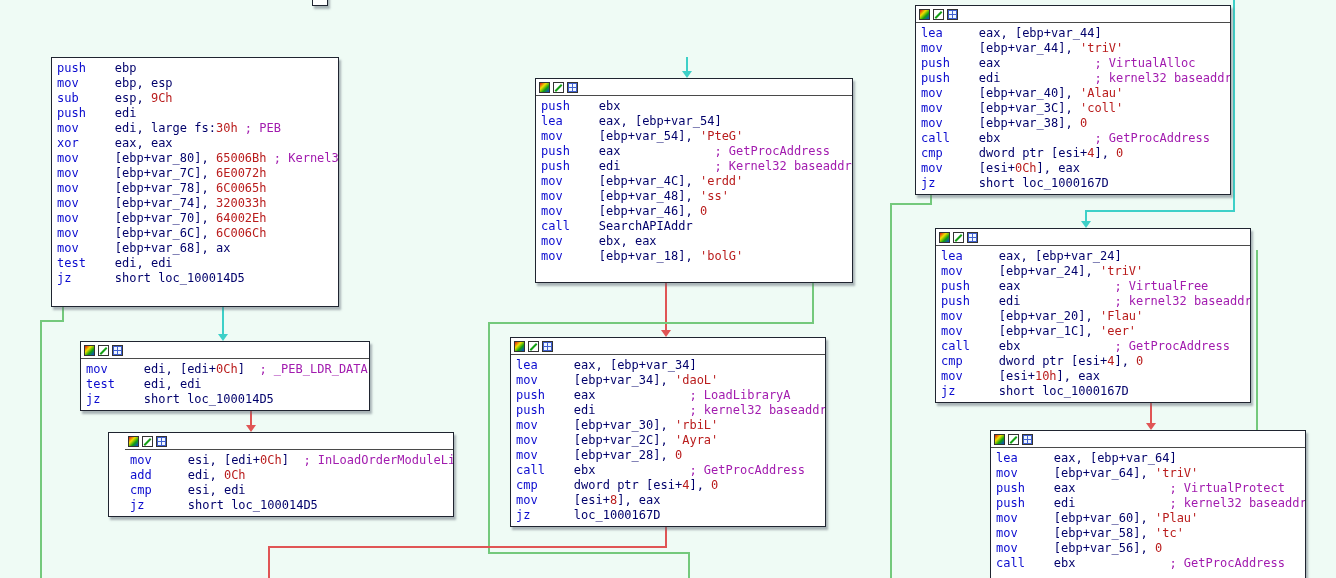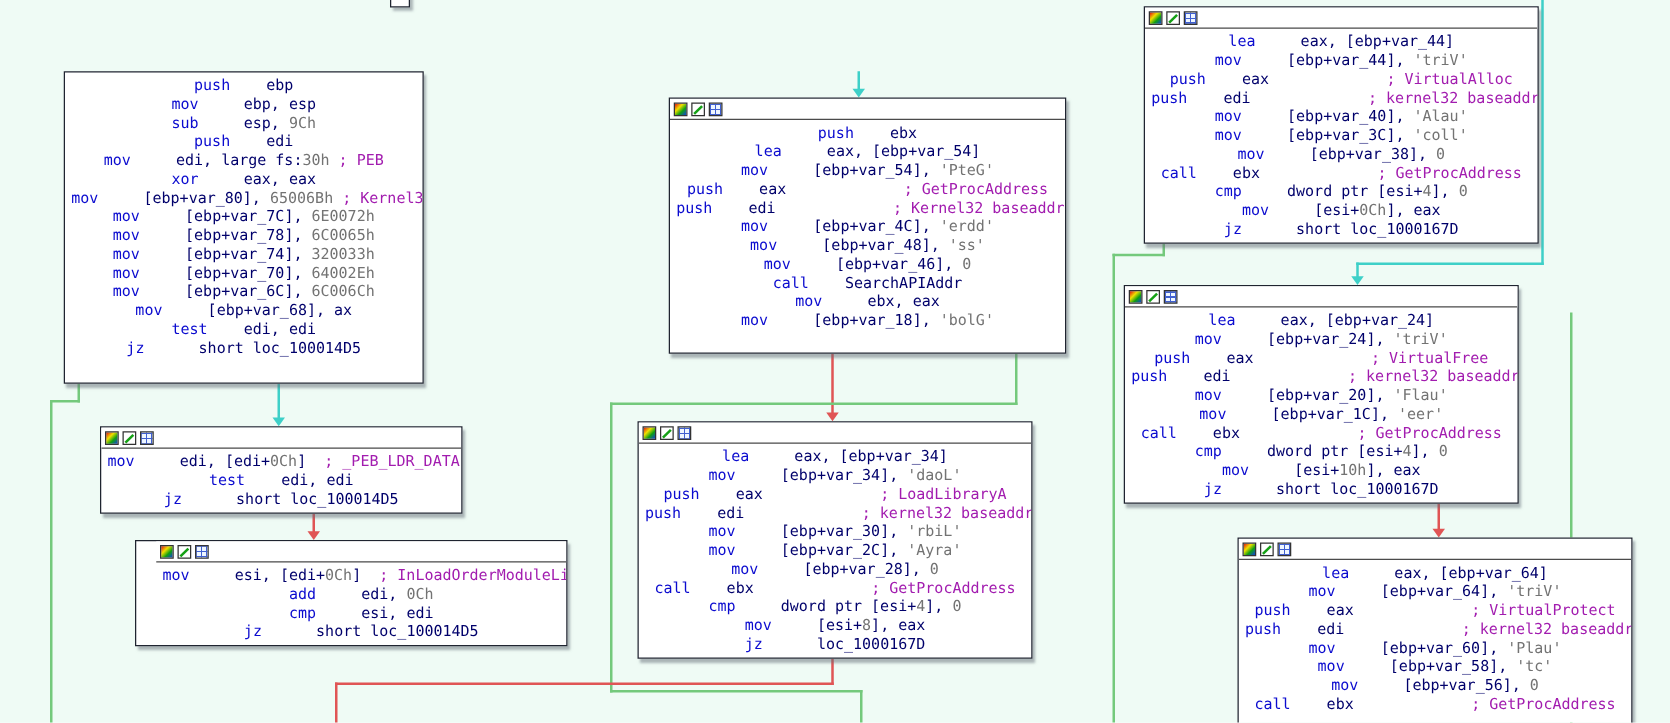--- a/index.html
+++ b/index.html
@@ -42,25 +42,25 @@
   .icon-pencil::after{
     content:"";position:absolute;left:0px;top:4px;width:9px;height:2px;
     background:#15a015;transform:rotate(-45deg);
   }
   .icon-group{
     background-color:#eef6ff;
     background-image:
       repeating-linear-gradient(0deg,#4060d0 0 1px,transparent 1px 4px),
       repeating-linear-gradient(90deg,#4060d0 0 1px,transparent 1px 4px);
   }
-  .node-code{padding:3px 5px;text-align:center;}
+  .node-code{padding:3px 5px;}
   .code-line{white-space:pre;height:15px;}
   .tok-m{color:#0b0bcf;}
   .tok-o{color:#00006b;}
-  .tok-g{color:#737373;}
+  .tok-g{color:#b91c1c;}
   .tok-c{color:#a21caf;}
 </style>
 </head>
 <body>
 
 <div id="stage" style="width: 1336px; height: 578px; background: rgb(239, 251, 245);">
     <div class="edge-seg" style="left: 686px; top: 57px; width: 2px; height: 16px; background: rgb(62, 208, 200);"></div>
     <div class="edge-arrow" style="left: 682px; top: 71px; border-top-color: rgb(62, 208, 200);"></div>
     <div class="edge-seg" style="left: 222px; top: 307px; width: 2px; height: 29px; background: rgb(62, 208, 200);"></div>
     <div class="edge-arrow" style="left: 218px; top: 334px; border-top-color: rgb(62, 208, 200);"></div>
@@ -186,21 +186,21 @@
         <div class="code-line"><span class="tok-m">push    </span><span class="tok-o">edi</span><span class="tok-c">             ; kernel32 baseaddr</span></div>
         <div class="code-line"><span class="tok-m">mov     </span><span class="tok-o">[ebp+var_30], </span><span class="tok-g">'rbiL'</span></div>
         <div class="code-line"><span class="tok-m">mov     </span><span class="tok-o">[ebp+var_2C], </span><span class="tok-g">'Ayra'</span></div>
         <div class="code-line"><span class="tok-m">mov     </span><span class="tok-o">[ebp+var_28], </span><span class="tok-g">0</span></div>
         <div class="code-line"><span class="tok-m">call    </span><span class="tok-o">ebx</span><span class="tok-c">             ; GetProcAddress</span></div>
         <div class="code-line"><span class="tok-m">cmp     </span><span class="tok-o">dword ptr [esi+</span><span class="tok-g">4</span><span class="tok-o">], </span><span class="tok-g">0</span></div>
         <div class="code-line"><span class="tok-m">mov     </span><span class="tok-o">[esi+</span><span class="tok-g">8</span><span class="tok-o">], eax</span></div>
         <div class="code-line"><span class="tok-m">jz      </span><span class="tok-o">loc_1000167D</span></div>
       </div>
     </div>
-    <div class="node" style="left: 899px; top: 228px; width: 316px; height: 175px;">
+    <div class="node" style="left: 935px; top: 228px; width: 316px; height: 175px;">
       <div class="node-header">
         <span class="nicon icon-palette"></span>
         <span class="nicon icon-pencil"></span>
         <span class="nicon icon-group"></span>
       </div>
       <div class="node-code">
         <div class="code-line"><span class="tok-m">lea     </span><span class="tok-o">eax, [ebp+var_24]</span></div>
         <div class="code-line"><span class="tok-m">mov     </span><span class="tok-o">[ebp+var_24], </span><span class="tok-g">'triV'</span></div>
         <div class="code-line"><span class="tok-m">push    </span><span class="tok-o">eax</span><span class="tok-c">             ; VirtualFree</span></div>
         <div class="code-line"><span class="tok-m">push    </span><span class="tok-o">edi</span><span class="tok-c">             ; kernel32 baseaddr</span></div>

